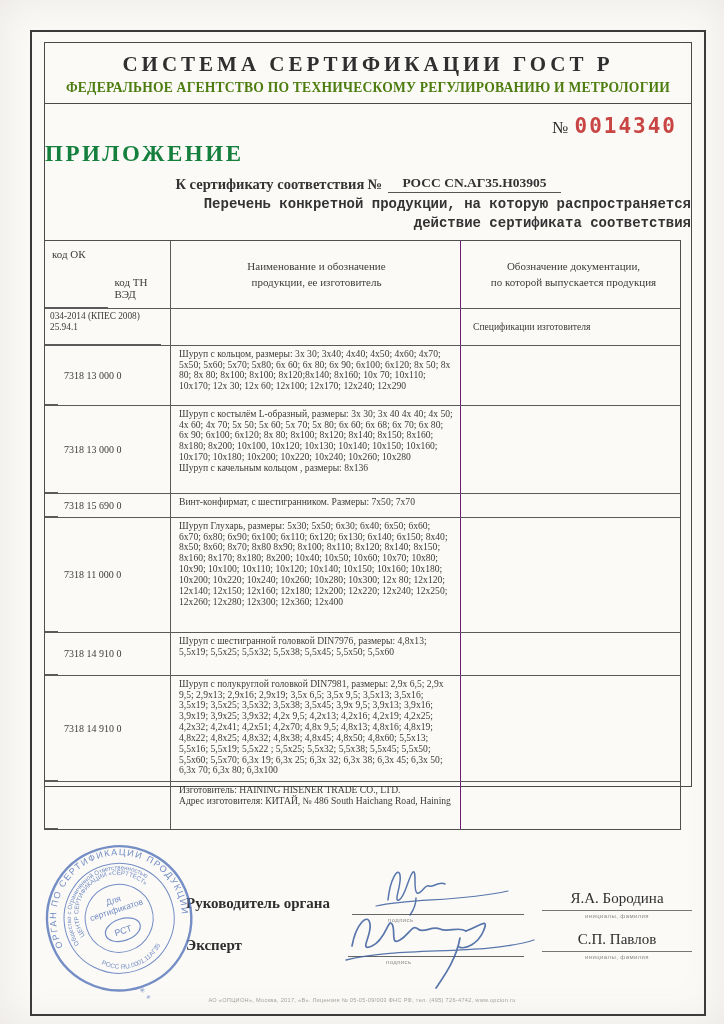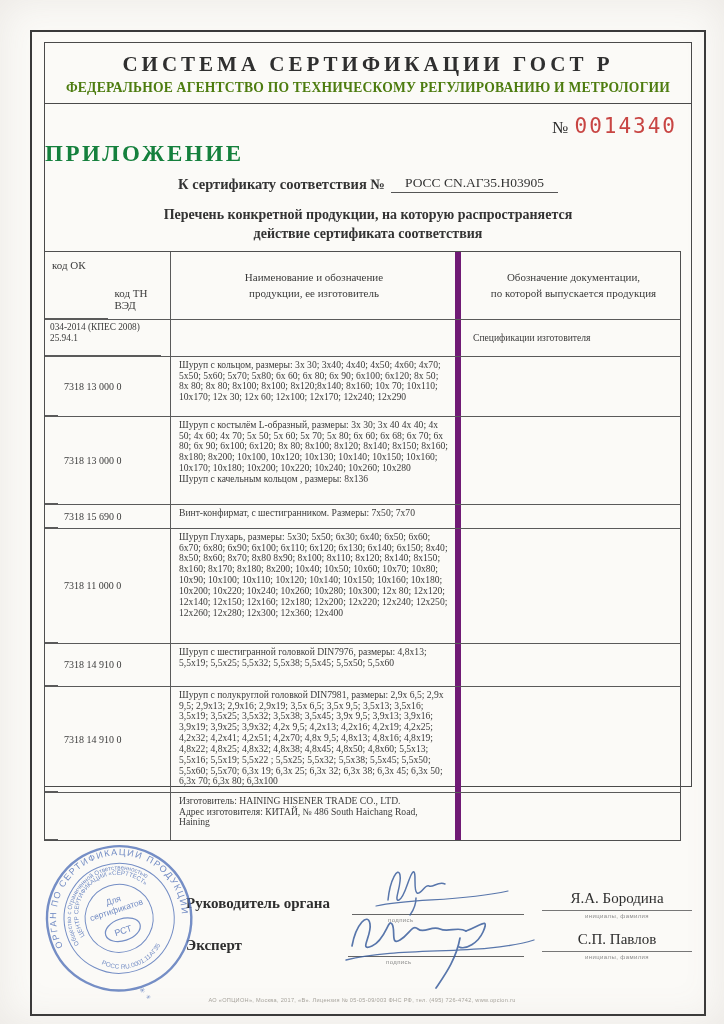--- a/index.html
+++ b/index.html
@@ -10,35 +10,35 @@
 
   .outer-border { position:absolute; left:30px; top:30px; width:676px; height:986px; border:2px solid #3a3a3a; }
   .inner-frame { position:absolute; left:44px; top:42px; width:648px; height:745px; border:1.5px solid #4a4a4a; background:transparent; }
 
   .header-box { border-bottom:1.5px solid #4a4a4a; padding:9px 4px 7px; text-align:center; }
   .t1 { font-size:21px; font-weight:bold; letter-spacing:4px; color:#2f2f2f; white-space:nowrap; }
   .t2 { font-size:13.6px; font-weight:bold; letter-spacing:.2px; color:#4d7c0f; margin-top:3px; white-space:nowrap; }
 
   .num-line { text-align:right; padding:10px 14px 0 0; }
   .num-line .no { font-size:17px; color:#2e2e2e; margin-right:6px; }
-  .num-line .val { font-family:"DejaVu Sans Mono",monospace; font-size:21px; letter-spacing:2px; color:#c84543; }
+  .num-line .val { font-family:"DejaVu Sans Mono",monospace; font-size:21px; letter-spacing:2px; color:#c84543;font-weight:bold; }
 
   .doc-title { text-align:left; font-size:23px; font-weight:bold; letter-spacing:2.5px; color:#15803d; margin-top:3px; }
 
   .cert-line { text-align:center; margin-top:9px; font-size:14.5px; font-weight:bold; color:#333; }
-  .cert-line .cnum { font-weight:normal; font-size:13.5px; border-bottom:1px solid #555; padding:0 14px 1px; margin-left:6px; display:inline-block; transform:translateY(-2px); }
-
-  .subtitle { text-align:center; margin-top:11px; font-size:14px; font-weight:bold; color:#333; line-height:1.35; white-space:pre-line; }
+  .cert-line .cnum { font-weight:bold; font-size:13.5px; border-bottom:1px solid #555; padding:0 14px 1px; margin-left:6px; display:inline-block; transform:translateY(-2px); }
+
+  .subtitle { text-align:right; font-size:14px; font-weight:bold; color:#333; line-height:1.35; white-space:pre-line;font-family:Liberation Mono, monospace; }
 
   
   .ptable { margin:7px 10px 0 0; border:1.5px solid #4f4f4f; border-left-width:1px; width:637px; margin-left:-1px; color:#3b3b3b; }
   .trow { display:flex; border-top:1px solid #5a5a5a; }
   .trow:first-child { border-top:none; }
   .c1 { width:126px; border-right:1px solid #5a5a5a; display:flex; flex-direction:row; }
-  .c2 { width:290px; border-right:6px solid #701a75; padding:3px 6px 2px 8px; }
+  .c2 { width:290px; border-right:1px solid #701a75; padding:3px 6px 2px 8px; }
   .c3 { flex:1; padding:3px 6px 2px 12px; display:flex; align-items:center; }
   .c2 span, .c3 span { display:block; font-size:9.6px; line-height:1.13; white-space:pre-line; }
   .c1a { flex:0 0 13px; border-bottom:1px solid #5a5a5a; font-size:9.3px; line-height:1.2; padding:2px 3px 1px 5px; white-space:pre-line; }
   .c1b { flex:1; display:flex; align-items:center; padding:1px 3px 1px 6px; font-size:10px; }
   .trow.okrow .c1a { flex:1 1 auto; }
   .trow.okrow .c1b { flex:0 0 9px; }
   
   .thead .c1a { flex:1; border-bottom:1px solid #5a5a5a; font-size:11px; padding:7px 4px 2px 7px; }
   .thead .c1b { flex:1; align-items:flex-end; padding:0 4px 8px 7px; font-size:11px; }
   .thead .c2, .thead .c3 { display:flex; align-items:center; justify-content:center; text-align:center; }

